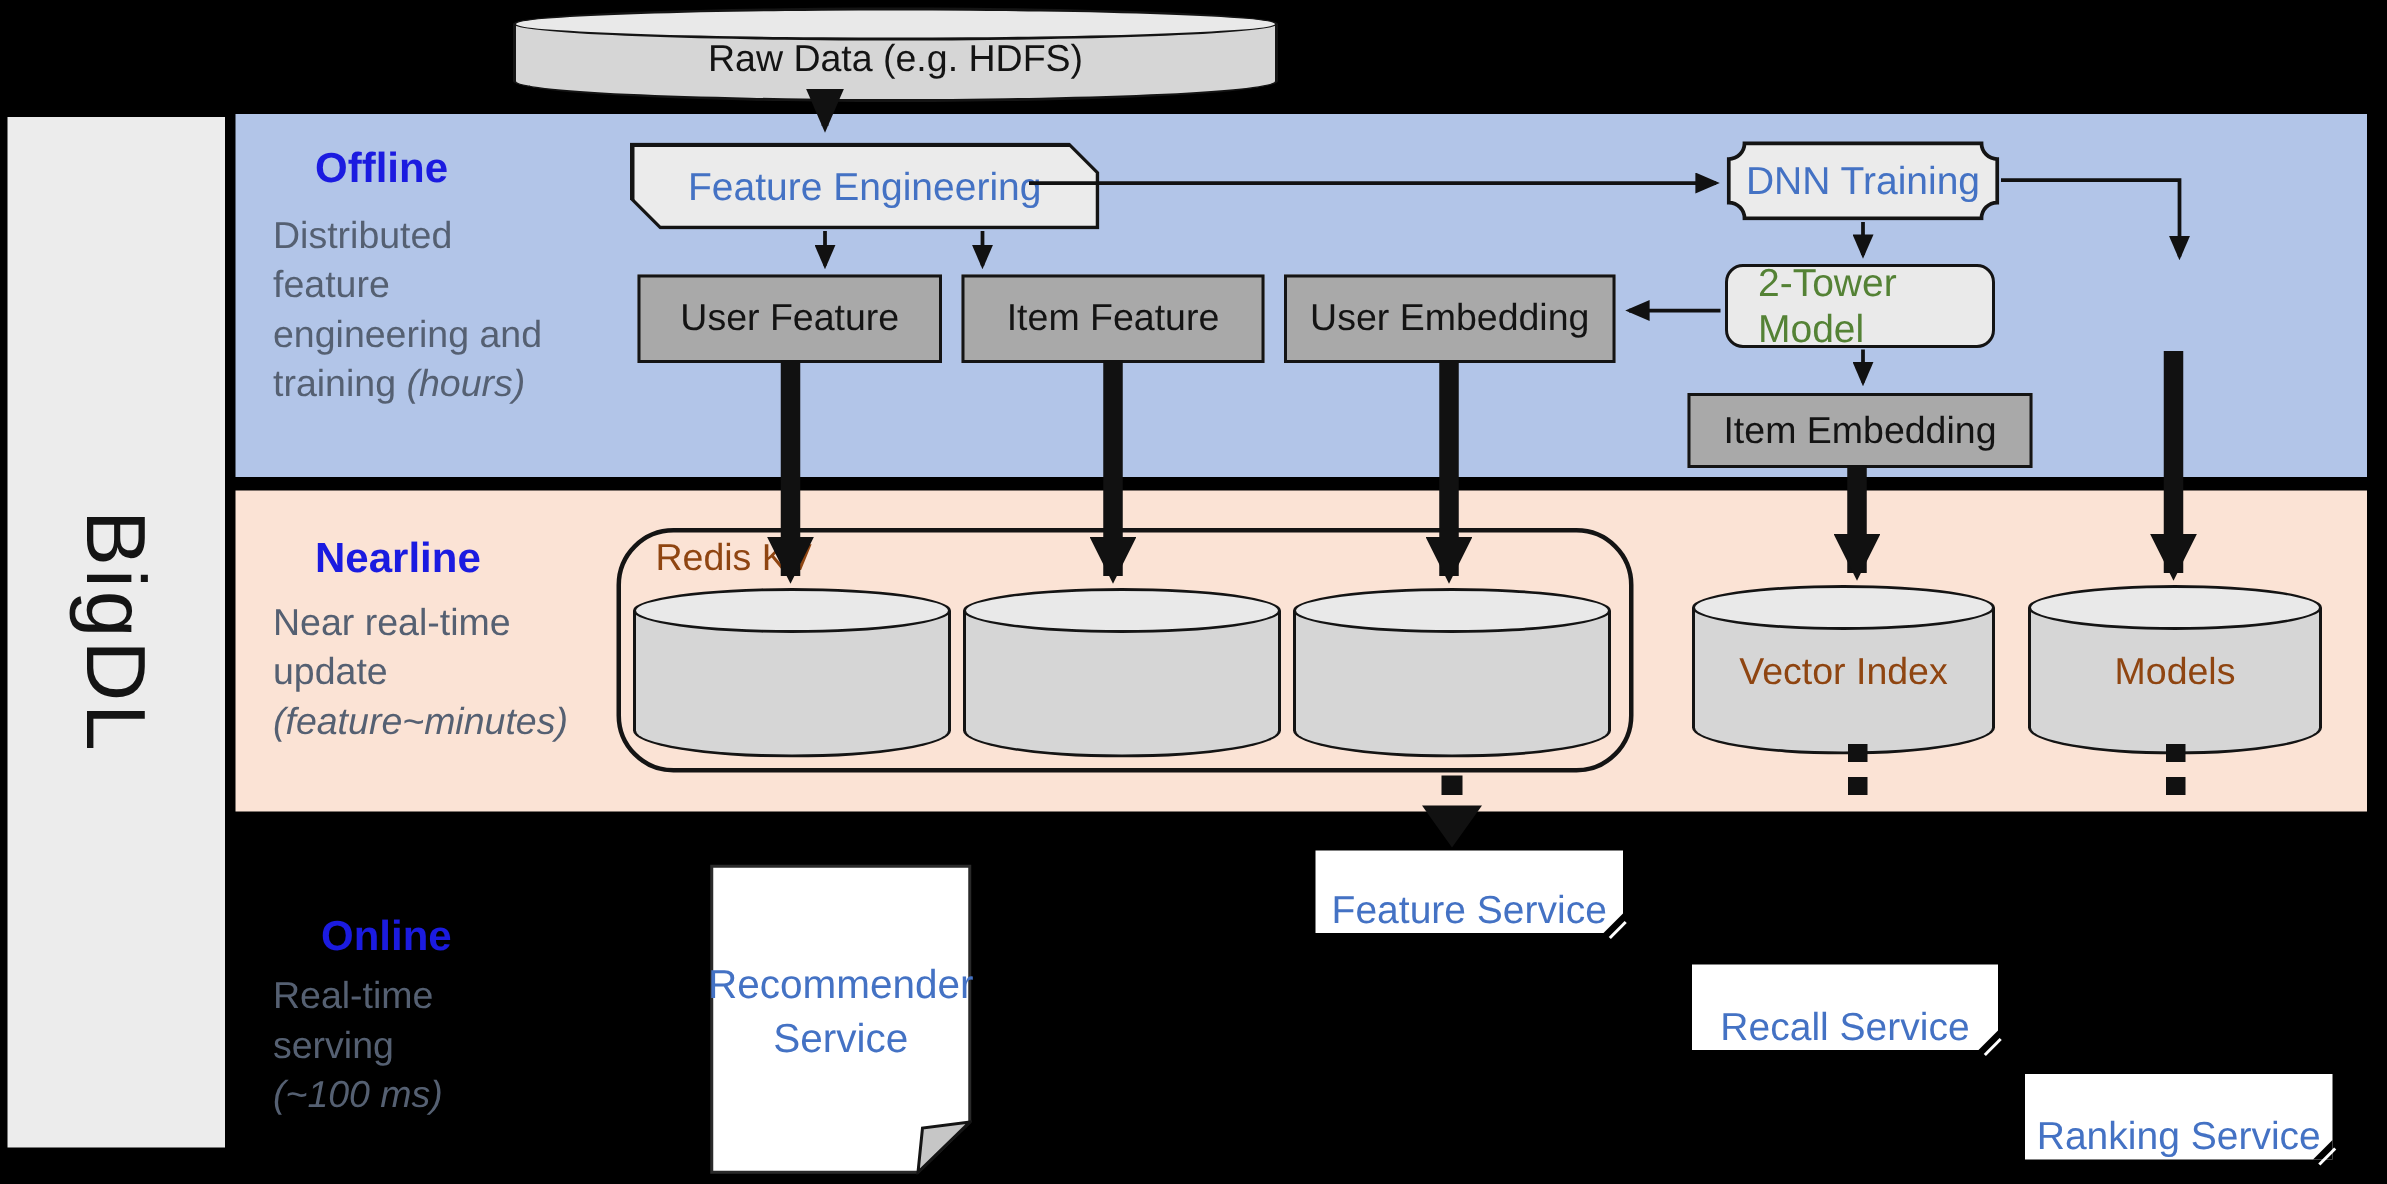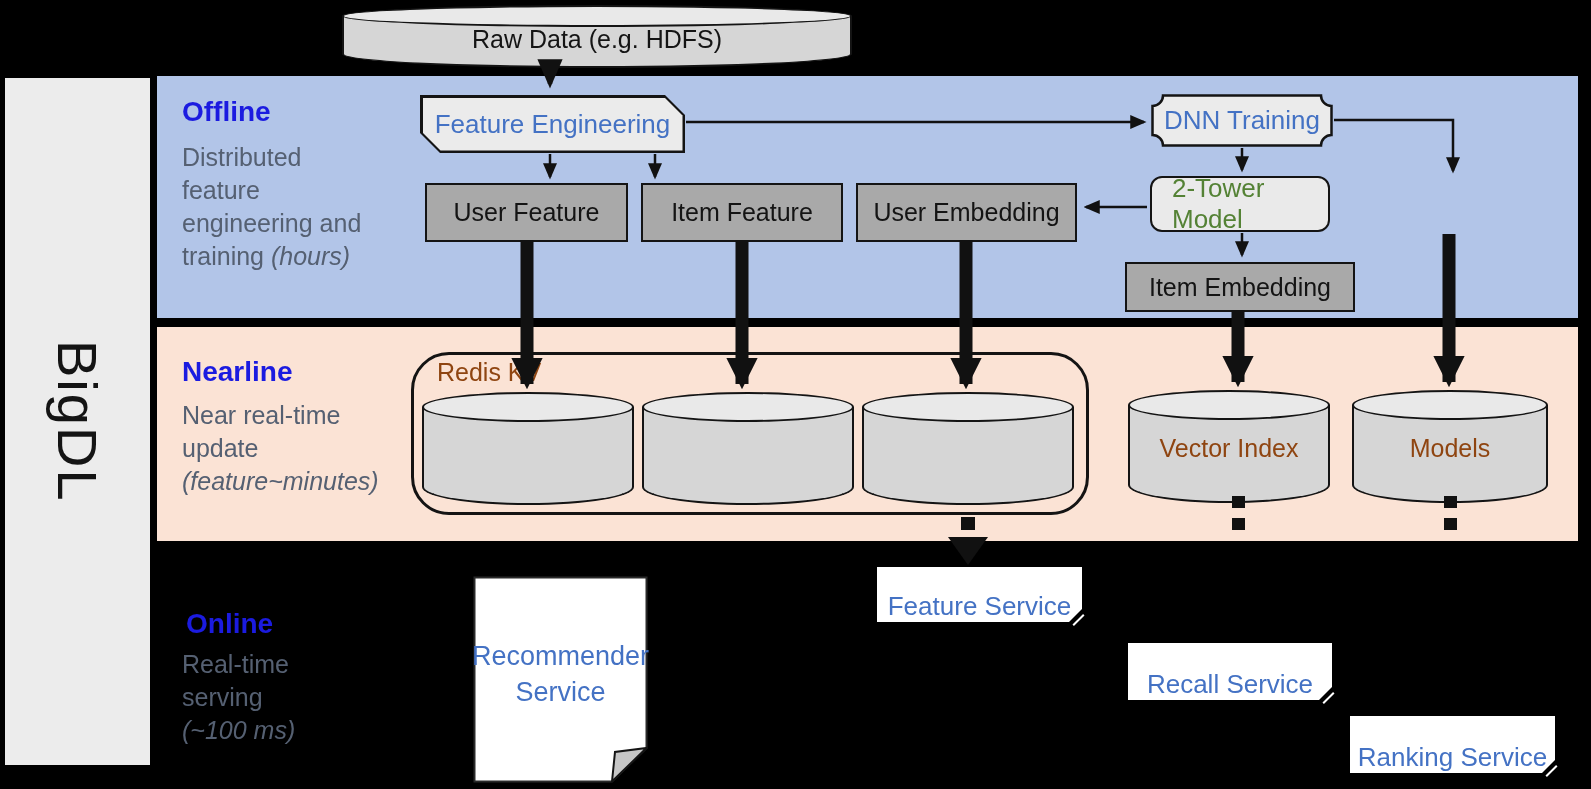--- a/index.html
+++ b/index.html
@@ -8,21 +8,21 @@
     font-family:"Liberation Sans", sans-serif; overflow:hidden;
   }
   .band { position:absolute; left:157px; width:1421px; z-index:1; }
   .band.offline  { top:76px;  height:242px; background:#b2c5e8; }
   .band.nearline { top:327px; height:214px; background:#fbe3d5; }
 
   .bigdl-bar { position:absolute; left:5px; top:78px; width:145px; height:687px;
     background:#ececec; display:flex; align-items:center; justify-content:center; z-index:2; }
   .bigdl-text { writing-mode:vertical-rl; font-size:56px; color:#141414; letter-spacing:2px; }
 
-  .section-title { position:absolute; z-index:4; font-size:28px; font-weight:bold; color:#1b1be0; }
+  .section-title { position:absolute; z-index:4; font-size:28px; font-weight:bold; color:#1b1be0;margin-left:28px; }
   .section-desc  { position:absolute; z-index:4; font-size:25px; color:#556072; line-height:33px; }
   .section-desc i { font-style:italic; }
 
   .gray-box { position:absolute; z-index:3; background:#a9a9a9; border:2.5px solid #141414;
     box-sizing:border-box; display:flex; align-items:center; justify-content:center;
     font-size:25px; color:#141414; }
   .round-box { position:absolute; z-index:3; background:#eaeaea; border:2.5px solid #141414;
     border-radius:12px; box-sizing:border-box; display:flex; align-items:center; justify-content:center;
     font-size:26px; color:#548235;padding-left:20px; }
 
@@ -83,21 +83,21 @@
 
   <div class="section-title" style="left:186px; top:608px;">Online</div>
   <div class="section-desc" style="left:182px; top:648px; width:150px;"><span>Real-time serving </span><i>(~100 ms)</i></div>
 
   <div class="cyl" style="left:295px; top:5px; width:510px; height:63px;margin-left:47px;">
     <div class="cyl-body" style="top:11px; border-radius:0 0 50% 50% / 0 0 14px 14px;"></div>
     <div class="cyl-top" style="height:22px;"></div>
     <div class="cyl-label" style="top:20px; color:#141414;">Raw Data (e.g. HDFS)</div>
   </div>
 
-  <div class="snip" style="left:420px; top:95px; width:265px; height:58px;">
+  <div class="snip" style="left:420px; top:95px; width:265px; height:58px;padding-left:48px;">
     <div class="outer"></div>
     <div class="inner"></div>
     <div class="label">Feature Engineering</div>
   </div>
 
   <div class="plaque" style="left:1151px; top:94px; width:182px; height:53px;">
     <svg width="182" height="53" viewBox="0 0 182 53">
       <path d="M12,1.5 L170,1.5 A10.5,10.5 0 0 0 180.5,12 L180.5,41 A10.5,10.5 0 0 0 170,51.5 L12,51.5 A10.5,10.5 0 0 0 1.5,41 L1.5,12 A10.5,10.5 0 0 0 12,1.5 Z" fill="#ebebeb" stroke="#141414" stroke-width="2.5"></path>
     </svg>
     <div class="label">DNN Training</div>

